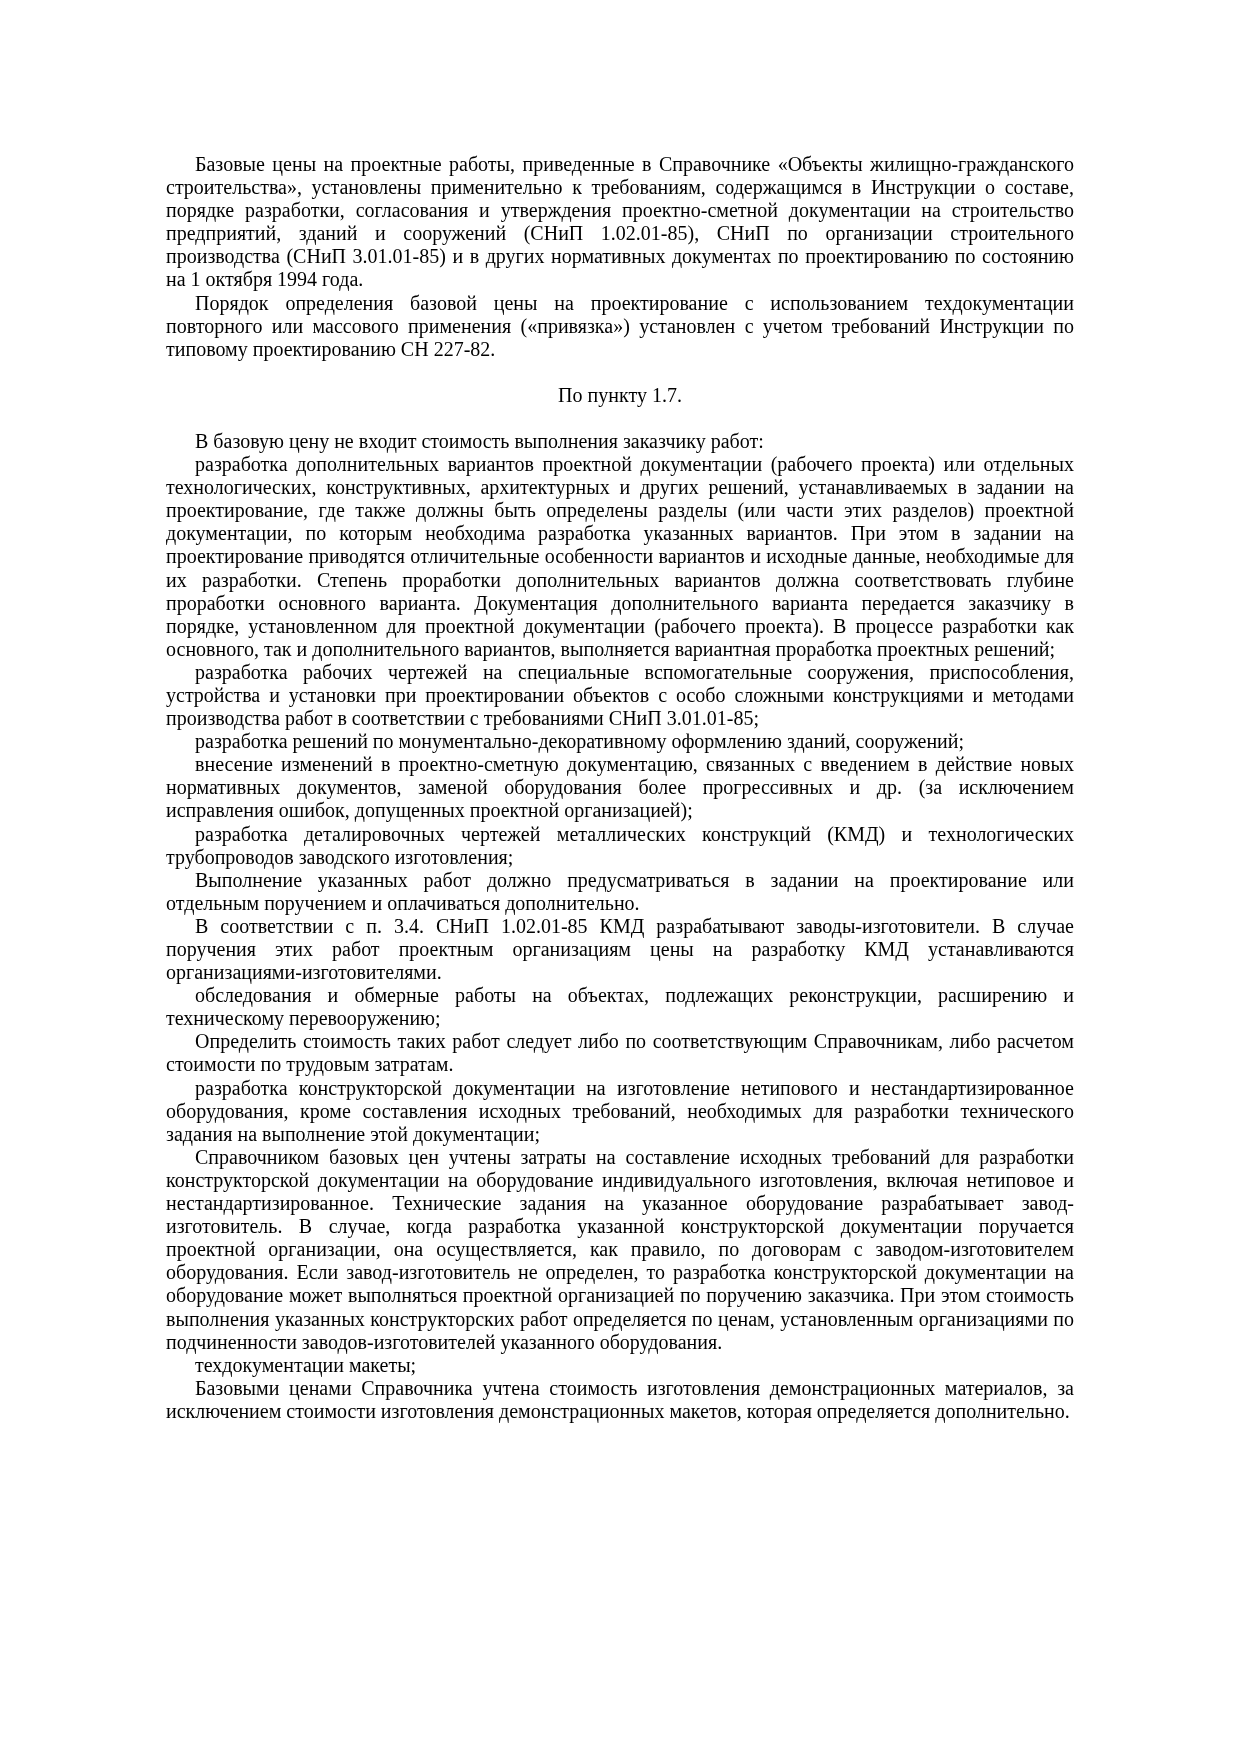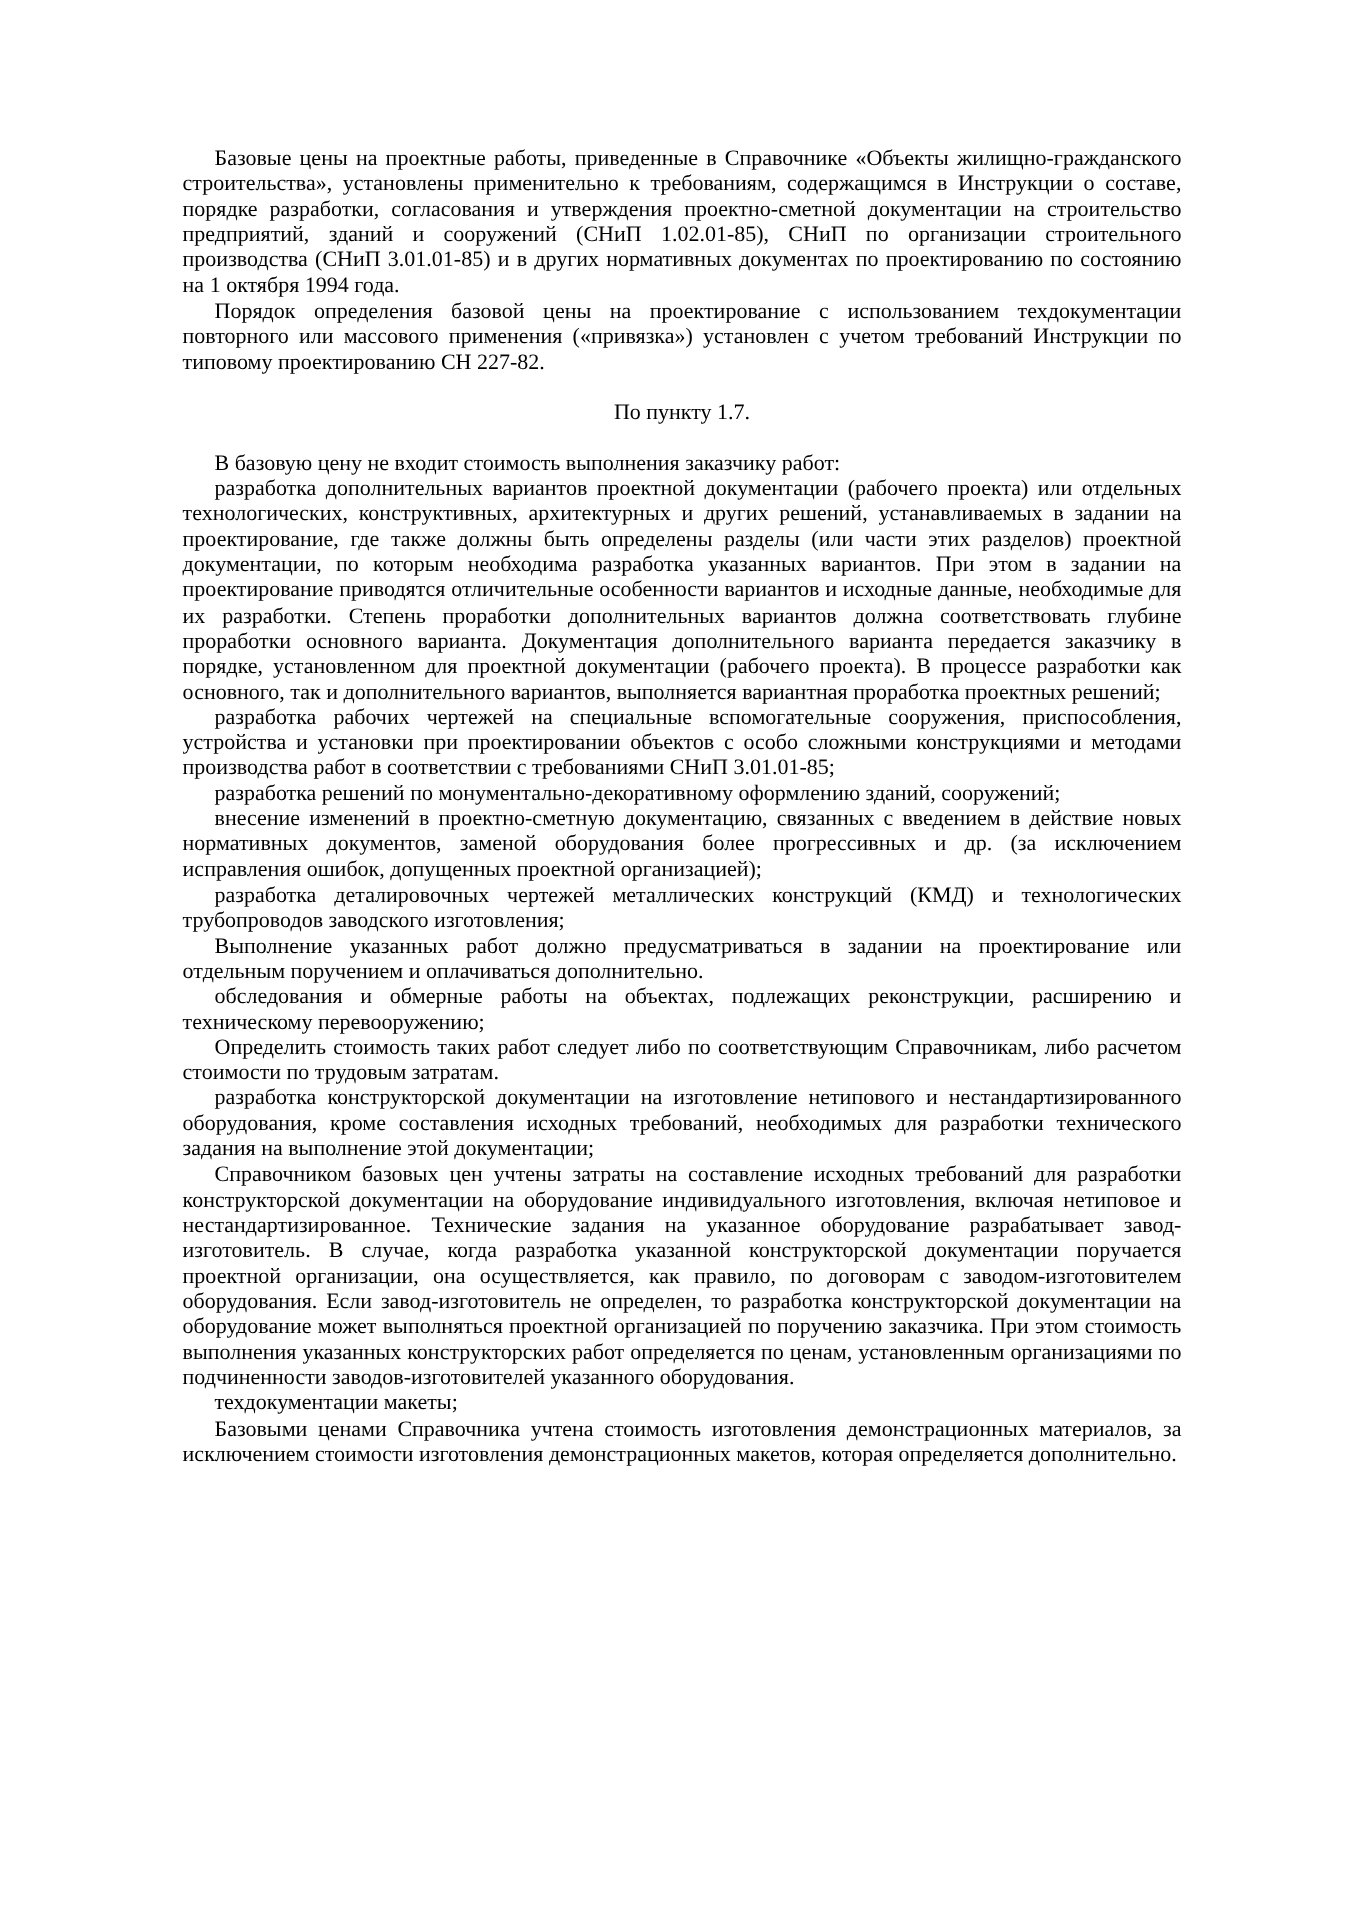--- a/index.html
+++ b/index.html
@@ -16,21 +16,21 @@
   .page {
     position: absolute;
     left: 0; top: 0;
     width: 1240px;
     height: 1755px;
     background: #ffffff;
   }
   .content {
     position: absolute;
     left: 166px;
-    top: 133px;
+    top: 153px;
     width: 908px;
     color: #000000;
     font-family: "Liberation Serif", "DejaVu Serif", serif;
     font-size: 20px;
     line-height: 23.1px;
     text-align: justify;
   }
   .content p {
     margin: 0;
     padding: 0;
@@ -51,20 +51,21 @@
     <p>Базовые цены на проектные работы, приведенные в Справочнике «Объекты жилищно-гражданского строительства», установлены применительно к требованиям, содержащимся в Инструкции о составе, порядке разработки, согласования и утверждения проектно-сметной документации на строительство предприятий, зданий и сооружений (СНиП 1.02.01-85), СНиП по организации строительного производства (СНиП 3.01.01-85) и в других нормативных документах по проектированию по состоянию на 1 октября 1994 года.</p>
     <p>Порядок определения базовой цены на проектирование с использованием техдокументации повторного или массового применения («привязка») установлен с учетом требований Инструкции по типовому проектированию СН 227-82.</p>
     <p class="heading">По пункту 1.7.</p>
     <p>В базовую цену не входит стоимость выполнения заказчику работ:</p>
     <p>разработка дополнительных вариантов проектной документации (рабочего проекта) или отдельных технологических, конструктивных, архитектурных и других решений, устанавливаемых в задании на проектирование, где также должны быть определены разделы (или части этих разделов) проектной документации, по которым необходима разработка указанных вариантов. При этом в задании на проектирование приводятся отличительные особенности вариантов и исходные данные, необходимые для их разработки. Степень проработки дополнительных вариантов должна соответствовать глубине проработки основного варианта. Документация дополнительного варианта передается заказчику в порядке, установленном для проектной документации (рабочего проекта). В процессе разработки как основного, так и дополнительного вариантов, выполняется вариантная проработка проектных решений;</p>
     <p>разработка рабочих чертежей на специальные вспомогательные сооружения, приспособления, устройства и установки при проектировании объектов с особо сложными конструкциями и методами производства работ в соответствии с требованиями СНиП 3.01.01-85;</p>
     <p>разработка решений по монументально-декоративному оформлению зданий, сооружений;</p>
     <p>внесение изменений в проектно-сметную документацию, связанных с введением в действие новых нормативных документов, заменой оборудования более прогрессивных и др. (за исключением исправления ошибок, допущенных проектной организацией);</p>
     <p>разработка деталировочных чертежей металлических конструкций (КМД) и технологических трубопроводов заводского изготовления;</p>
     <p>Выполнение указанных работ должно предусматриваться в задании на проектирование или отдельным поручением и оплачиваться дополнительно.</p>
+    <p>В соответствии с п. 3.4. СНиП 1.02.01-85 КМД разрабатывают заводы-изготовители. В случае поручения этих работ проектным организациям цены на разработку КМД устанавливаются организациями-изготовителями.</p>
     <p>обследования и обмерные работы на объектах, подлежащих реконструкции, расширению и техническому перевооружению;</p>
     <p>Определить стоимость таких работ следует либо по соответствующим Справочникам, либо расчетом стоимости по трудовым затратам.</p>
-    <p>разработка конструкторской документации на изготовление нетипового и нестандартизированного оборудования, кроме составления исходных требований, необходимых для разработки технического задания на выполнение этой документации;</p>
+    <p>разработка конструкторской документации на изготовление нетипового и нестандартизированное оборудования, кроме составления исходных требований, необходимых для разработки технического задания на выполнение этой документации;</p>
     <p>Справочником базовых цен учтены затраты на составление исходных требований для разработки конструкторской документации на оборудование индивидуального изготовления, включая нетиповое и нестандартизированное. Технические задания на указанное оборудование разрабатывает завод-изготовитель. В случае, когда разработка указанной конструкторской документации поручается проектной организации, она осуществляется, как правило, по договорам с заводом-изготовителем оборудования. Если завод-изготовитель не определен, то разработка конструкторской документации на оборудование может выполняться проектной организацией по поручению заказчика. При этом стоимость выполнения указанных конструкторских работ определяется по ценам, установленным организациями по подчиненности заводов-изготовителей указанного оборудования.</p>
     <p>техдокументации макеты;</p>
     <p>Базовыми ценами Справочника учтена стоимость изготовления демонстрационных материалов, за исключением стоимости изготовления демонстрационных макетов, которая определяется дополнительно.</p>
   </div>
 </div>
 
 </body></html>

